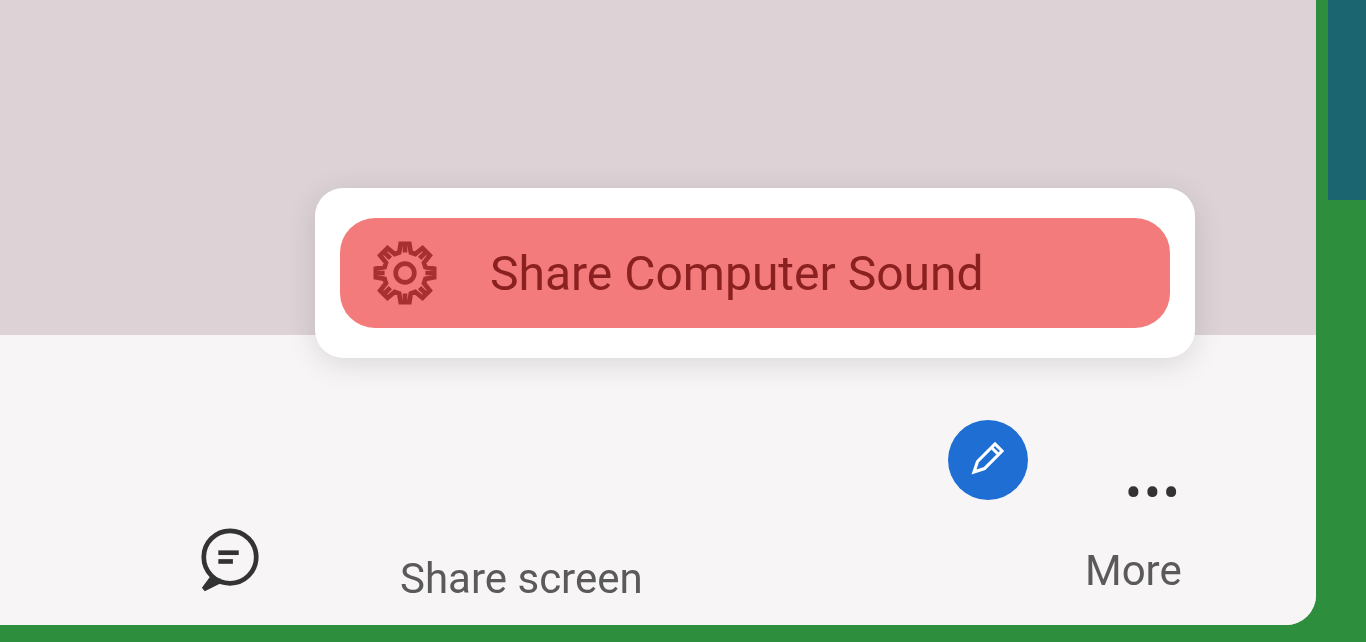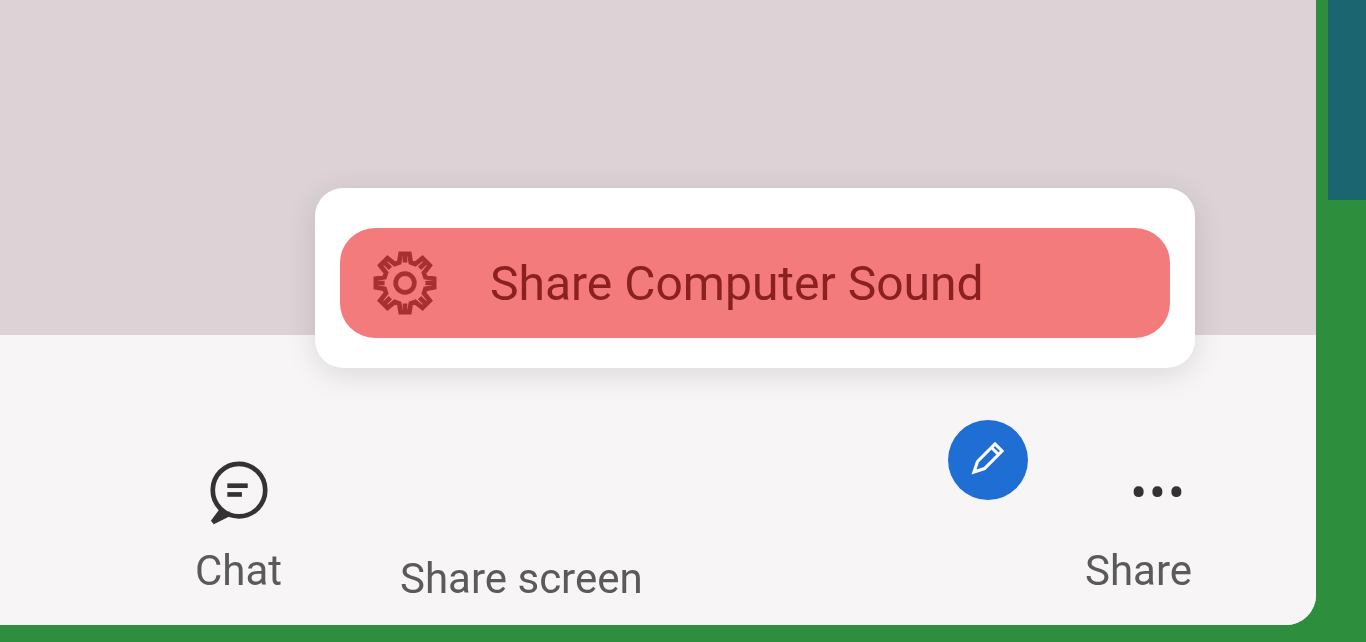--- a/index.html
+++ b/index.html
@@ -132,21 +132,21 @@
       align-items: center;
       gap: 50px;
       padding: 20px 50px;
       cursor: pointer;
       font-size: 48px;
       color: #3a3a3a;
     }
     .menu-item-highlighted {
       background: #f37b7b;
       border-radius: 35px;
-      margin: 10px 25px 0 25px;
+      margin: 0 25px 0 25px;
       padding: 20px 30px;
       color: #8b2020;
     }
     .menu-item-highlighted .menu-label {
       color: #8b2020;
     }
     .menu-icon {
       width: 70px;
       height: 70px;
       flex-shrink: 0;
@@ -166,31 +166,30 @@
 
       <div class="toolbar-button chat-btn">
         <span class="chat-icon">
           <svg viewBox="0 0 24 24" width="70" height="70" fill="none" stroke="#333" stroke-width="1.6">
             <circle cx="12" cy="11" r="9"></circle>
             <path d="M6 18 L3 22 L9 19" fill="#333" stroke="#333"></path>
             <line x1="8" y1="9.5" x2="15" y2="9.5"></line>
             <line x1="8" y1="12.5" x2="13" y2="12.5"></line>
           </svg>
         </span>
-        <span class="toolbar-label">Chat</span>
       </div>
 
       <div class="toolbar-button share-btn">
         <span class="toolbar-label">Share screen</span>
       </div>
 
 
       <div class="toolbar-button more-btn">
         <span class="more-dots">•••</span>
-        <span class="toolbar-label">Share</span>
+        <span class="toolbar-label">More</span>
       </div>
 
       <div class="drawing-indicator">
         <span>
           <svg viewBox="0 0 24 24" width="42" height="42" fill="none" stroke="#fff" stroke-width="1.8">
             <path d="M4 20 L6 14 L16 4 L20 8 L10 18 L4 20 Z"></path>
             <line x1="14" y1="6" x2="18" y2="10"></line>
           </svg>
         </span>
       </div>

